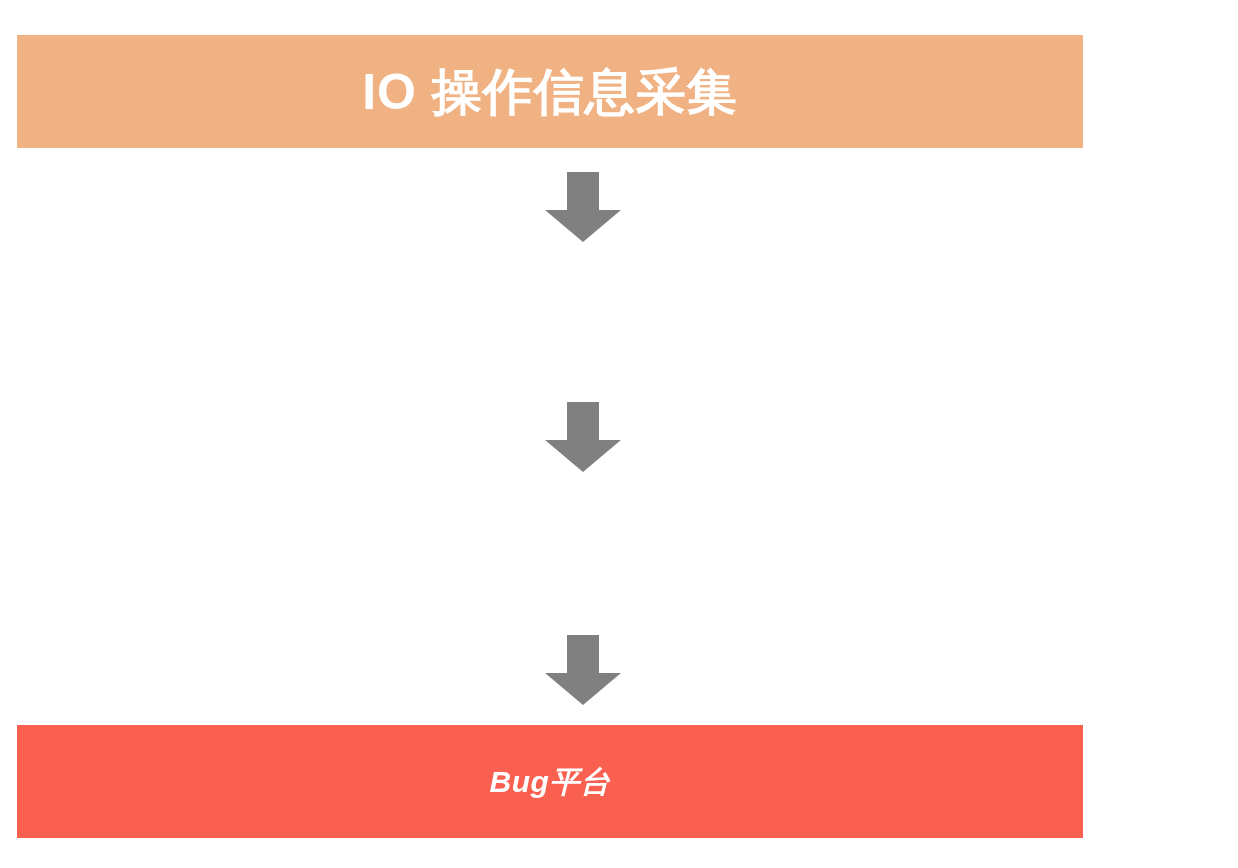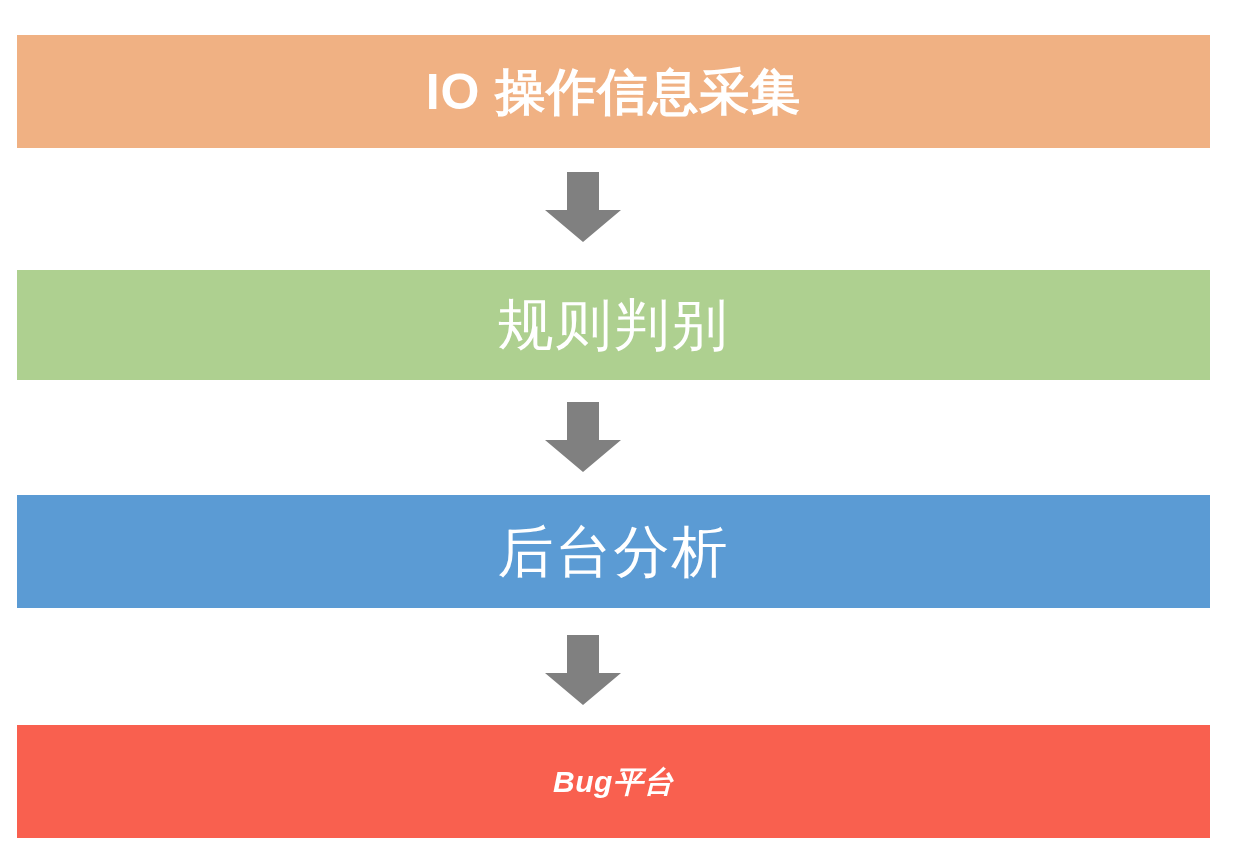--- a/index.html
+++ b/index.html
@@ -15,21 +15,21 @@
   }
   .flow {
     position: relative;
     width: 1238px;
     height: 868px;
     box-sizing: border-box;
   }
   .stage {
     position: absolute;
     left: 17px;
-    width: 1193px;
+    width: 1066px;
     display: flex;
     align-items: center;
     justify-content: center;
     color: #ffffff;
     text-align: center;
     box-sizing: border-box;
   }
   .stage-1 { top: 35px;  height: 113px; }
   .stage-2 { top: 270px; height: 110px; }
   .stage-3 { top: 495px; height: 113px; }
@@ -80,33 +80,27 @@
   <div class="stage stage-1" style="background:#F0B183;">
     <span class="label label-bold-large">IO 操作信息采集</span>
   </div>
 
   <div class="arrow arrow-1">
     <svg viewBox="0 0 76 70" xmlns="http://www.w3.org/2000/svg" aria-hidden="true">
       <polygon points="22,0 54,0 54,38 76,38 38,70 0,38 22,38" fill="#808080"></polygon>
     </svg>
   </div>
 
-  <div class="stage stage-2" style="background:#AED090;">
-    <span class="label label-serif">规则判别</span>
-  </div>
 
   <div class="arrow arrow-2">
     <svg viewBox="0 0 76 70" xmlns="http://www.w3.org/2000/svg" aria-hidden="true">
       <polygon points="22,0 54,0 54,38 76,38 38,70 0,38 22,38" fill="#808080"></polygon>
     </svg>
   </div>
 
-  <div class="stage stage-3" style="background:#5B9BD4;">
-    <span class="label label-serif">后台分析</span>
-  </div>
 
   <div class="arrow arrow-3">
     <svg viewBox="0 0 76 70" xmlns="http://www.w3.org/2000/svg" aria-hidden="true">
       <polygon points="22,0 54,0 54,38 76,38 38,70 0,38 22,38" fill="#808080"></polygon>
     </svg>
   </div>
 
   <div class="stage stage-4" style="background:#F9604F;">
     <span class="label label-bold-small">Bug平台</span>
   </div>

